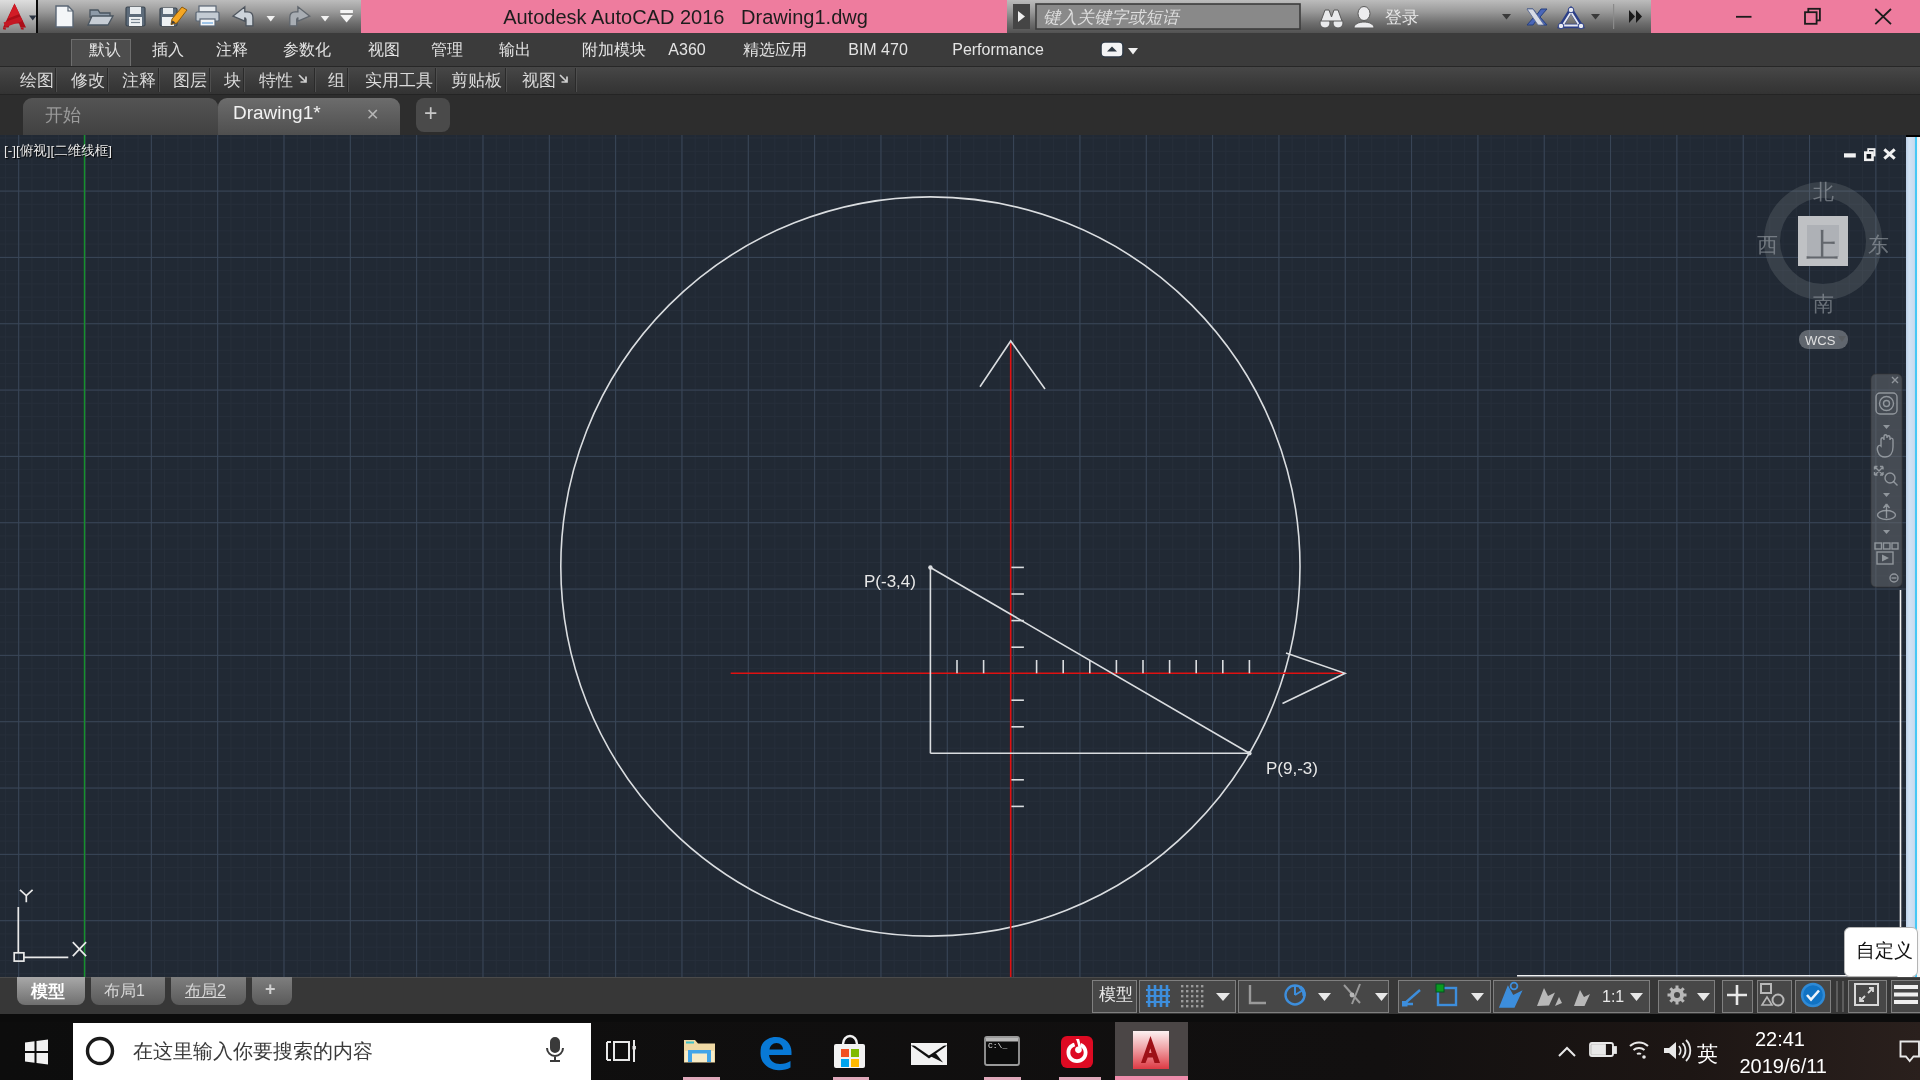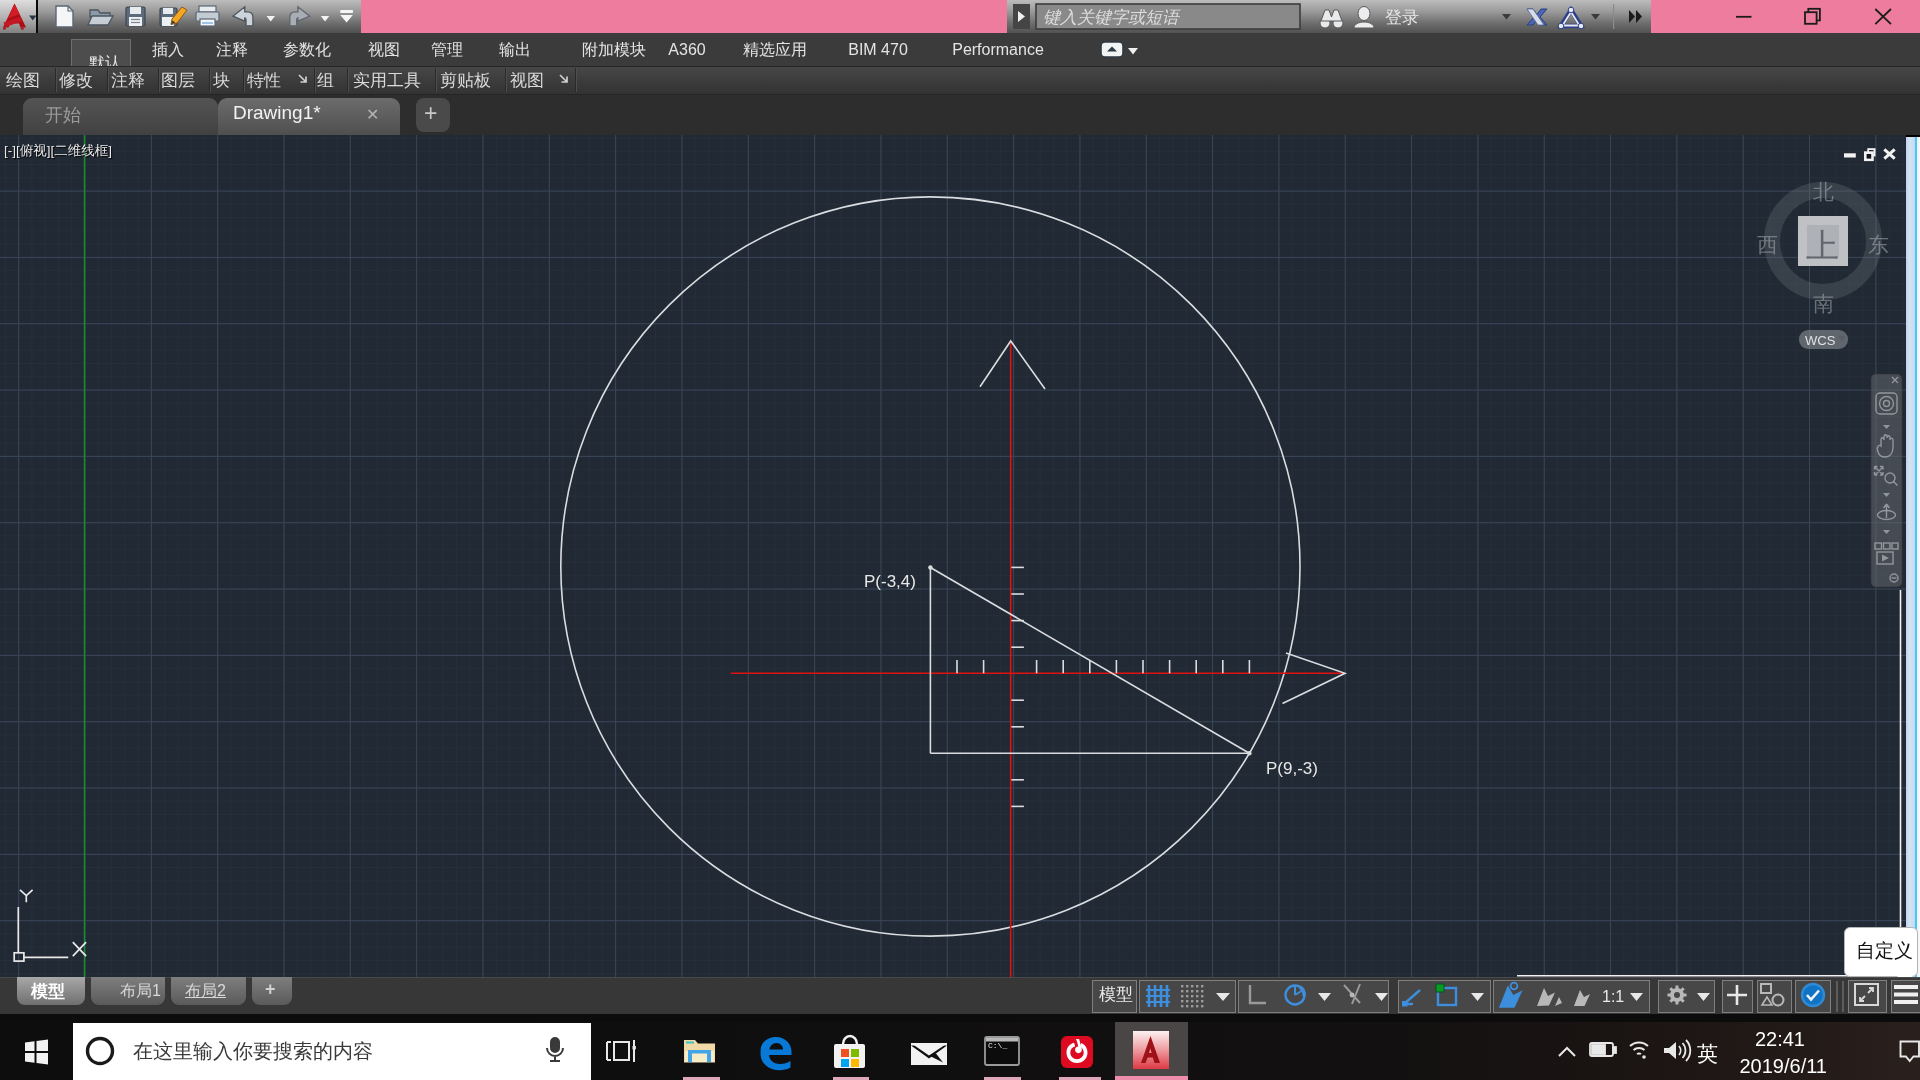--- a/index.html
+++ b/index.html
@@ -10,21 +10,21 @@
   #logoarea{left:0;top:0;width:38px;height:33px;background:linear-gradient(#dedede,#b0b0b0 55%,#808080);border-right:2px solid #0a0a0a;box-sizing:border-box;}
   #qat{left:38px;top:0;width:323px;height:33px;background:linear-gradient(#bcbcbc,#9a9a9a 35%,#6e6e6e 70%,#505050);}
   #midbar{left:1007px;top:0;width:644px;height:33px;background:linear-gradient(#bcbcbc,#9a9a9a 35%,#6e6e6e 70%,#525252);}
   #titletext{left:361px;top:0px;width:649px;height:33px;line-height:34px;text-align:center;color:#1d1d1d;font-size:20px;}
   
   #ribbontabs{left:0;top:33px;width:1920px;height:33px;background:#3b3b3b;}
   .rtab{position:absolute;top:0;height:33px;line-height:33px;color:#e4e4e4;font-size:16px;text-align:center;}
   #activetab{position:absolute;left:71px;top:39px;width:60px;height:27px;background:#4d4d4d;border:1px solid #6e6e6e;border-bottom:none;box-sizing:border-box;}
   
   #toolbar{left:0;top:66px;width:1920px;height:29px;background:linear-gradient(#474747,#3a3a3a 60%,#333333);border-top:1px solid #272727;border-bottom:1px solid #242424;box-sizing:border-box;}
-  .tbtn{position:absolute;top:0;height:28px;line-height:29px;color:#dadada;font-size:17px;text-align:left;}
+  .tbtn{position:absolute;top:0;height:28px;line-height:29px;color:#dadada;font-size:17px;text-align:right;}
   .tsep{position:absolute;top:2px;height:24px;width:1px;background:#2a2a2a;border-right:1px solid #4e4e4e;}
   
   #filetabs{left:0;top:95px;width:1920px;height:40px;background:#2d2d2d;}
   .ftab{position:absolute;top:98px;height:37px;border-radius:9px 9px 0 0;}
   
   #canvas{left:0;top:135px;width:1906px;height:842px;background-color:#212934;
     background-image:
       linear-gradient(#394658 1px, transparent 1px),
       linear-gradient(90deg, #394658 1px, transparent 1px),
       linear-gradient(#262e3a 1px, transparent 1px),
@@ -156,20 +156,21 @@
   </svg>
   <div id="viewporttext" class="abs">[-][俯视][二维线框]</div>
   <div id="vscroll" class="abs"></div>
   <div id="tooltip" class="abs"></div>
   <div class="abs" style="left:1856px;top:938px;font-size:19px;color:#111;z-index:5">自定义</div>
 
   <div id="titlebar" class="abs"></div>
   <div id="logoarea" class="abs"></div>
   <div id="qat" class="abs"></div>
   <div id="midbar" class="abs"></div>
+  <div id="titletext" class="abs">Autodesk AutoCAD 2016&nbsp;&nbsp;&nbsp;Drawing1.dwg</div>
   <svg class="abs" style="left:0;top:0" width="1920" height="33" viewBox="0 0 1920 33">
 
     <path d="M14.5,3.5 L26,27.5 L20.5,27.5 L19,23.5 L10,23.5 L8.6,27.5 L3,27.5 Z" fill="#ab0e18"></path>
     <path d="M14.5,3.5 L19.5,14 L8,18.5 Z" fill="#d21c26"></path>
     <path d="M3.5,22.5 L20.5,16.5 L22.8,21 L5.5,27 Z" fill="#c41723"></path>
     <path d="M3,27.5 l2.8,0 0,2.3 -2.8,-0.6 z" fill="#b01019"></path>
     <path d="M20.8,27.5 l2.8,0 0,2.3 -2.8,-0.6 z" fill="#b01019"></path>
     <path d="M29,15.5 l7.5,0 -3.75,5 z" fill="#2b3442"></path>
 
     <g>
@@ -249,21 +250,21 @@
     <g stroke="#1c1c1c" stroke-width="1.8" fill="none">
       <line x1="1736" y1="16.8" x2="1751.5" y2="16.8"></line>
       <rect x="1808.3" y="8.8" width="11.6" height="11.6"></rect>
       <rect x="1805" y="12.2" width="11.6" height="11.6" fill="#ee7c9e"></rect>
       <path d="M1875.3,9 L1891,24.2 M1891,9 L1875.3,24.2"></path>
     </g>
   </svg>
 
   <div id="ribbontabs" class="abs"></div>
   <div id="activetab"></div>
-  <div class="rtab" style="left:75px;width:60px;top:33px;margin-top:13px;">默认</div>
+  <div class="rtab" style="left:75px;width:60px;top:33px;">默认</div>
   <div class="rtab" style="left:148px;width:40px;top:33px;">插入</div>
   <div class="rtab" style="left:212px;width:40px;top:33px;">注释</div>
   <div class="rtab" style="left:278px;width:58px;top:33px;">参数化</div>
   <div class="rtab" style="left:364px;width:40px;top:33px;">视图</div>
   <div class="rtab" style="left:427px;width:40px;top:33px;">管理</div>
   <div class="rtab" style="left:495px;width:40px;top:33px;">输出</div>
   <div class="rtab" style="left:576px;width:76px;top:33px;">附加模块</div>
   <div class="rtab" style="left:664px;width:46px;top:33px;">A360</div>
   <div class="rtab" style="left:737px;width:76px;top:33px;">精选应用</div>
   <div class="rtab" style="left:842px;width:72px;top:33px;">BIM 470</div>
@@ -308,21 +309,21 @@
   <div class="ftab" style="left:218px;width:182px;background:linear-gradient(#6c6c6c,#4f4f4f);"></div>
   <div class="abs" style="left:233px;top:102px;color:#f2f2f2;font-size:19px;">Drawing1*</div>
   <div class="abs" style="left:366px;top:105px;color:#b5b5b5;font-size:16px;">✕</div>
   <div class="abs" style="left:416px;top:98px;width:34px;height:34px;background:#4a4a4a;border-radius:8px;"></div>
   <div class="abs" style="left:424px;top:100px;color:#c8c8c8;font-size:23px;">+</div>
 
   <div id="statusbar" class="abs"></div>
   <div class="mtab" style="left:17px;width:68px;background:linear-gradient(#a8a8a8,#6f6f6f);"></div>
   <div class="abs" style="left:31px;top:980px;color:#fff;font-weight:bold;font-size:17px;">模型</div>
   <div class="mtab" style="left:91px;width:74px;background:linear-gradient(#7e7e7e,#5a5a5a);"></div>
-  <div class="abs" style="left:120px;top:981px;color:#d8d8d8;font-size:16px;">布局1</div>
+  <div class="abs" style="left:104px;top:981px;color:#d8d8d8;font-size:16px;">布局1</div>
   <div class="mtab" style="left:171px;width:75px;background:linear-gradient(#7e7e7e,#5a5a5a);"></div>
   <div class="abs" style="left:185px;top:981px;color:#d8d8d8;font-size:16px;text-decoration:underline;">布局2</div>
   <div class="mtab" style="left:252px;width:40px;background:linear-gradient(#7e7e7e,#5a5a5a);"></div>
   <div class="abs" style="left:265px;top:979px;color:#d0d0d0;font-size:18px;font-weight:bold;">+</div>
 
   <div class="sbox" style="left:1092px;width:45px;"></div>
   <div class="abs" style="left:1099px;top:983px;color:#e8e8e8;font-size:17px;">模型</div>
   <div class="sbox" style="left:1139px;width:97px;"></div>
   <div class="sbox" style="left:1238px;width:151px;"></div>
   <div class="sbox" style="left:1398px;width:93px;"></div>

